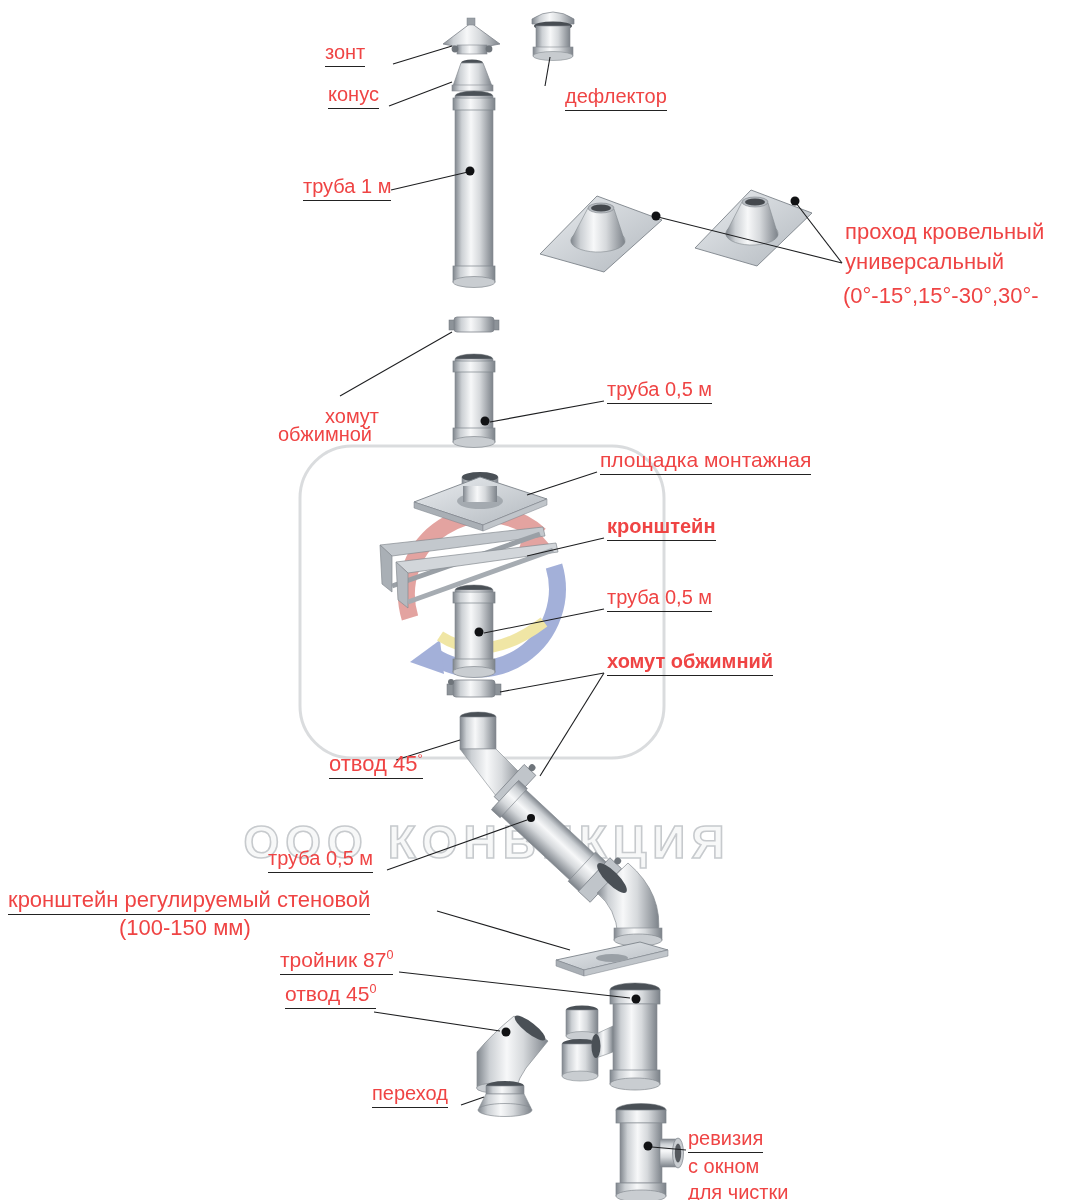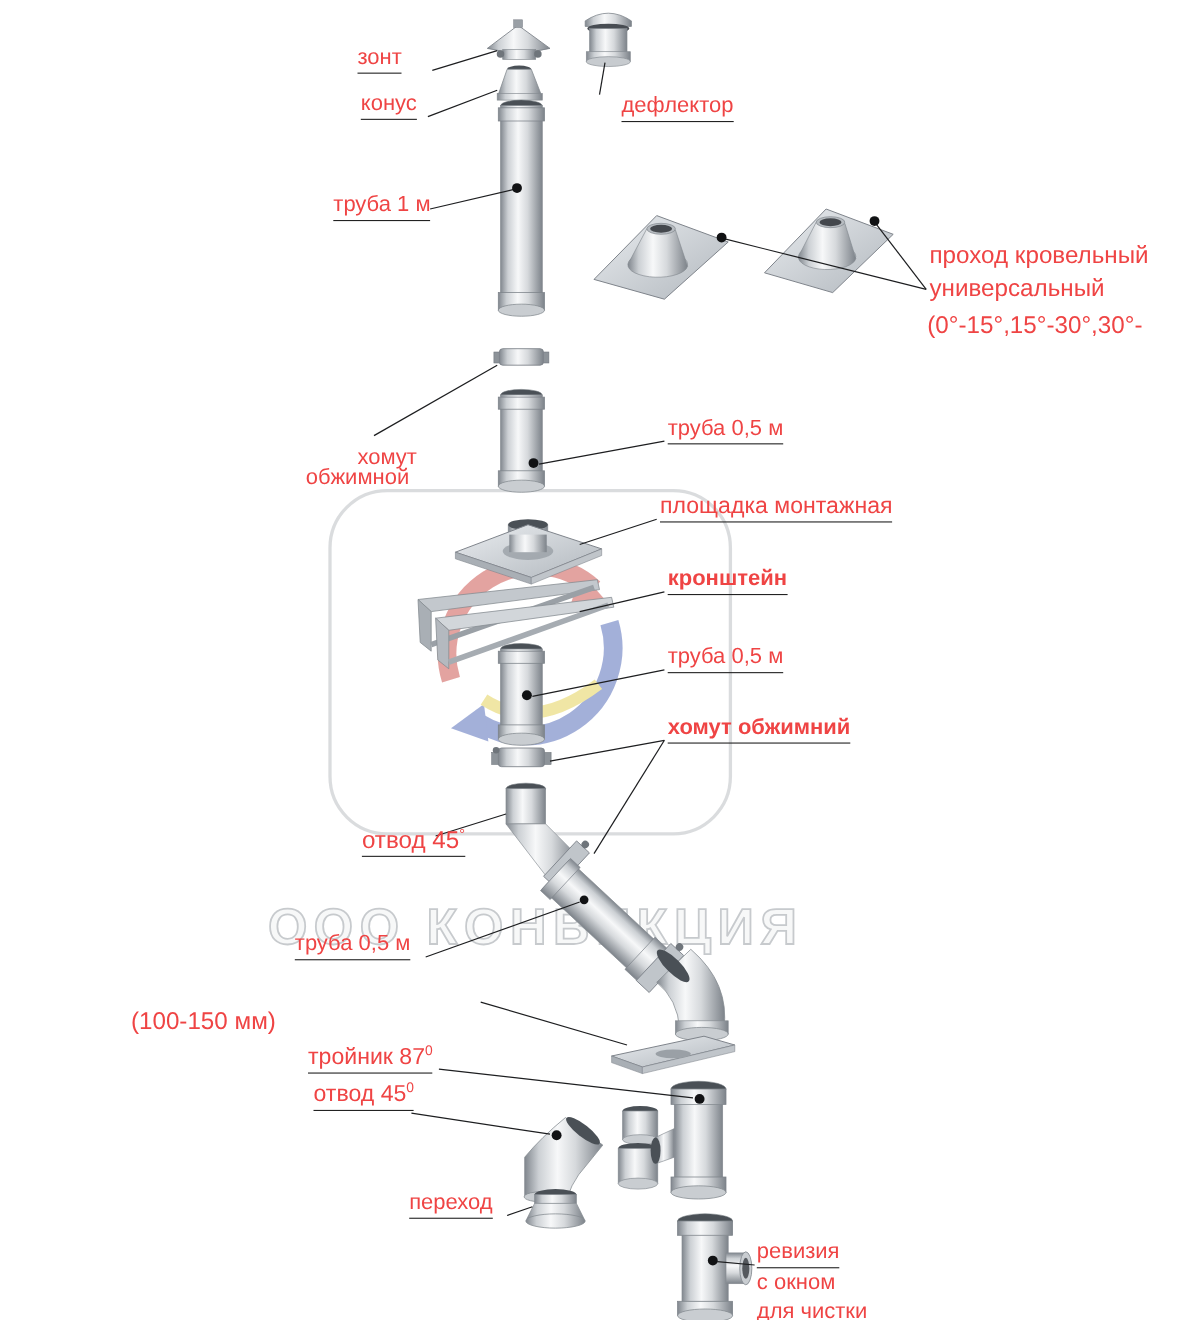--- a/index.html
+++ b/index.html
@@ -285,20 +285,21 @@
 <div class="lbl u" style="left:607px; top:516px;font-weight:bold;">кронштейн</div>
 <div class="lbl u" style="left:607px; top:587px;">труба 0,5 м</div>
 <div class="lbl u" style="left:607px; top:651px;font-weight:bold;">хомут обжимний</div>
 
 <div class="lbl u s22" style="left:285px; top:752px;margin-left:44px;">
   <span>отвод 45</span><sup>°</sup>
 </div>
 
 <div class="lbl u" style="left:268px; top:848px;">труба 0,5 м</div>
 
+<div class="lbl u s22" style="left:8px; top:888px;">кронштейн регулируемый стеновой</div>
 <div class="lbl s22" style="left:119px; top:916px;">(100-150 мм)</div>
 
 <div class="lbl u s21" style="left:280px; top:949px;">
   <span>тройник 87</span><sup>0</sup>
 </div>
 
 <div class="lbl u s26" style="left:285px; top:983px;">
   <span>отвод 45</span><sup>0</sup>
 </div>
 

